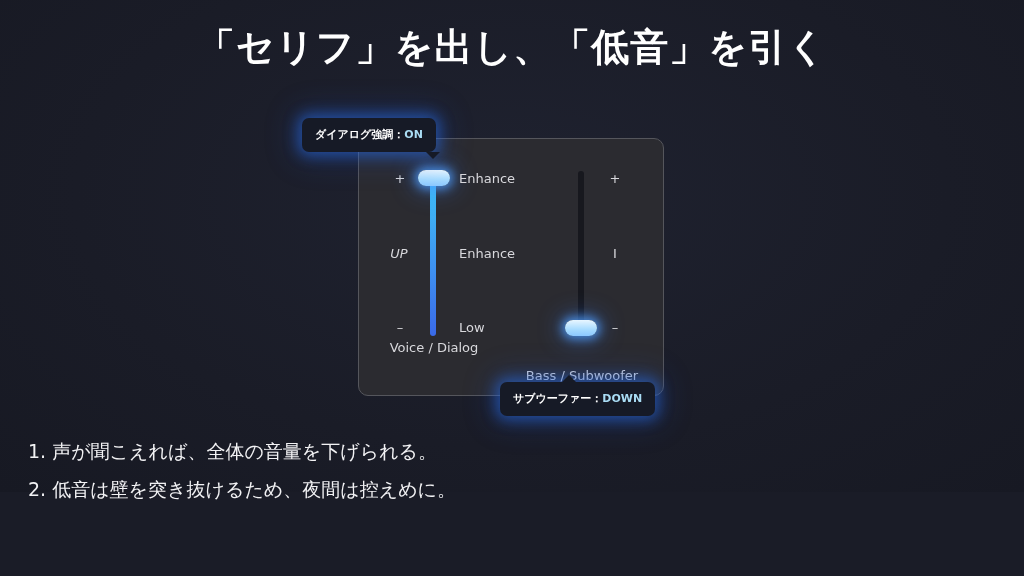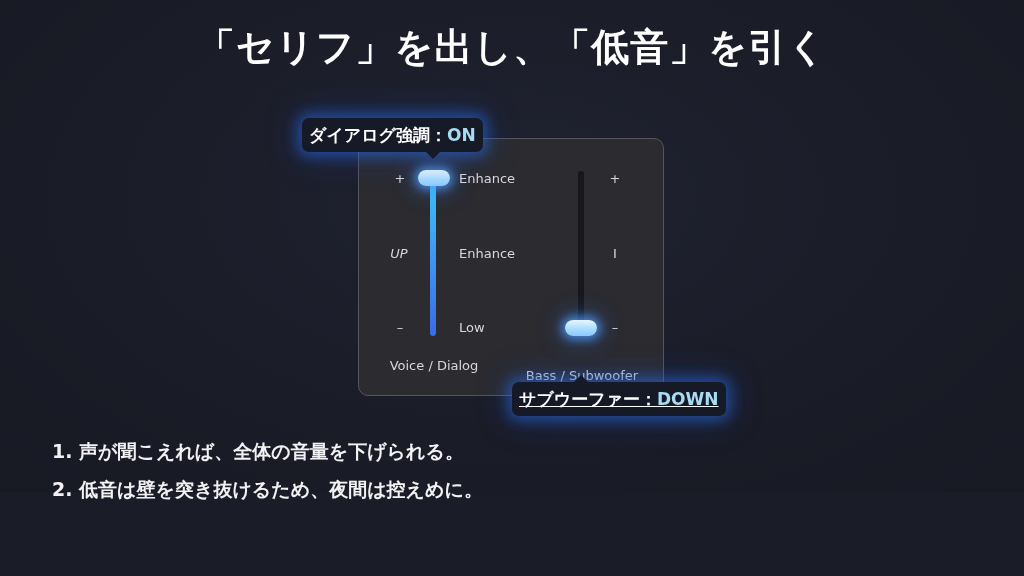--- a/index.html
+++ b/index.html
@@ -31,39 +31,39 @@
     }
     .track.bass {
       left: 578px; top: 171px; height: 160px; background: #17181e;
     }
     .thumb {
       position: absolute; width: 32px; height: 16px; border-radius: 8px;
       background: linear-gradient(to bottom, #e8f6ff 0%, #a6dbff 60%, #8cc8ff 100%);
       box-shadow: 0 0 10px 3px rgba(80,160,255,0.75), 0 0 22px 6px rgba(60,130,255,0.35);
     }
     .tooltip {
-      position: absolute; height: 34px; padding: 0 7px;
+      position: absolute; height: 34px; padding: 0 13px;
       background: #161a26; border-radius: 7px;
-      font-size: 17px; font-weight: bold; line-height: 34px; white-space: nowrap;
+      font-size: 11px; font-weight: bold; line-height: 34px; white-space: nowrap;
       box-shadow: 0 0 14px 4px rgba(40,110,230,0.55), 0 0 30px 8px rgba(30,80,200,0.25);
     }
     .tooltip .val { color: #a9dcf4; }
     .tooltip .arrow-down {
       position: absolute; bottom: -7px; width: 0; height: 0;
       border-left: 7px solid transparent; border-right: 7px solid transparent;
       border-top: 7px solid #161a26;
     }
     .tooltip .arrow-up {
       position: absolute; top: -7px; width: 0; height: 0;
       border-left: 7px solid transparent; border-right: 7px solid transparent;
       border-bottom: 7px solid #161a26;
     }
     .notes {
-      position: absolute; left: 52px; top: 432px;
-      font-size: 19px; font-weight: bold; color: #f2f2f4; line-height: 38px;
+      position: absolute; left: 28px; top: 432px;
+      font-size: 19px; font-weight: normal; color: #f2f2f4; line-height: 38px;
     }
   </style>
 </head>
 <body>
 
 <div class="stage">
 
   <div class="title">「セリフ」を出し、「低音」を引く</div>
 
   <div class="panel"></div>
@@ -72,37 +72,37 @@
   <span class="lbl c" style="left:399px; top:246px;font-style:italic;">UP</span>
   <span class="lbl c" style="left:400px; top:320px;">–</span>
 
   <div class="track voice"></div>
   <div class="thumb" style="left:418px; top:170px;"></div>
 
   <span class="lbl" style="left:459px; top:171px;">Enhance</span>
   <span class="lbl" style="left:459px; top:246px;">Enhance</span>
   <span class="lbl" style="left:459px; top:320px;">Low</span>
 
-  <span class="lbl c" style="left:434px; top:358px;">Voice / Dialog</span>
+  <span class="lbl c" style="left:434px; top:340px;">Voice / Dialog</span>
 
   <div class="track bass"></div>
   <div class="thumb" style="left:565px; top:320px;"></div>
 
   <span class="lbl c" style="left:615px; top:171px;">+</span>
   <span class="lbl c" style="left:615px; top:246px;">I</span>
   <span class="lbl c" style="left:615px; top:320px;">–</span>
 
   <span class="lbl c" style="left:582px; top:368px;">Bass / Subwoofer</span>
 
   <div class="tooltip" style="left:302px; top:118px;">
     <span>ダイアログ強調：</span><span class="val">ON</span>
     <span class="arrow-down" style="left:124px;"></span>
   </div>
 
-  <div class="tooltip" style="left:512px; top:382px;text-decoration:underline;">
+  <div class="tooltip" style="left:500px; top:382px;">
     <span>サブウーファー：</span><span class="val">DOWN</span>
     <span class="arrow-up" style="left:62px;"></span>
   </div>
 
   <div class="notes">
     <div>1. 声が聞こえれば、全体の音量を下げられる。</div>
     <div>2. 低音は壁を突き抜けるため、夜間は控えめに。</div>
   </div>
 
 </div>

